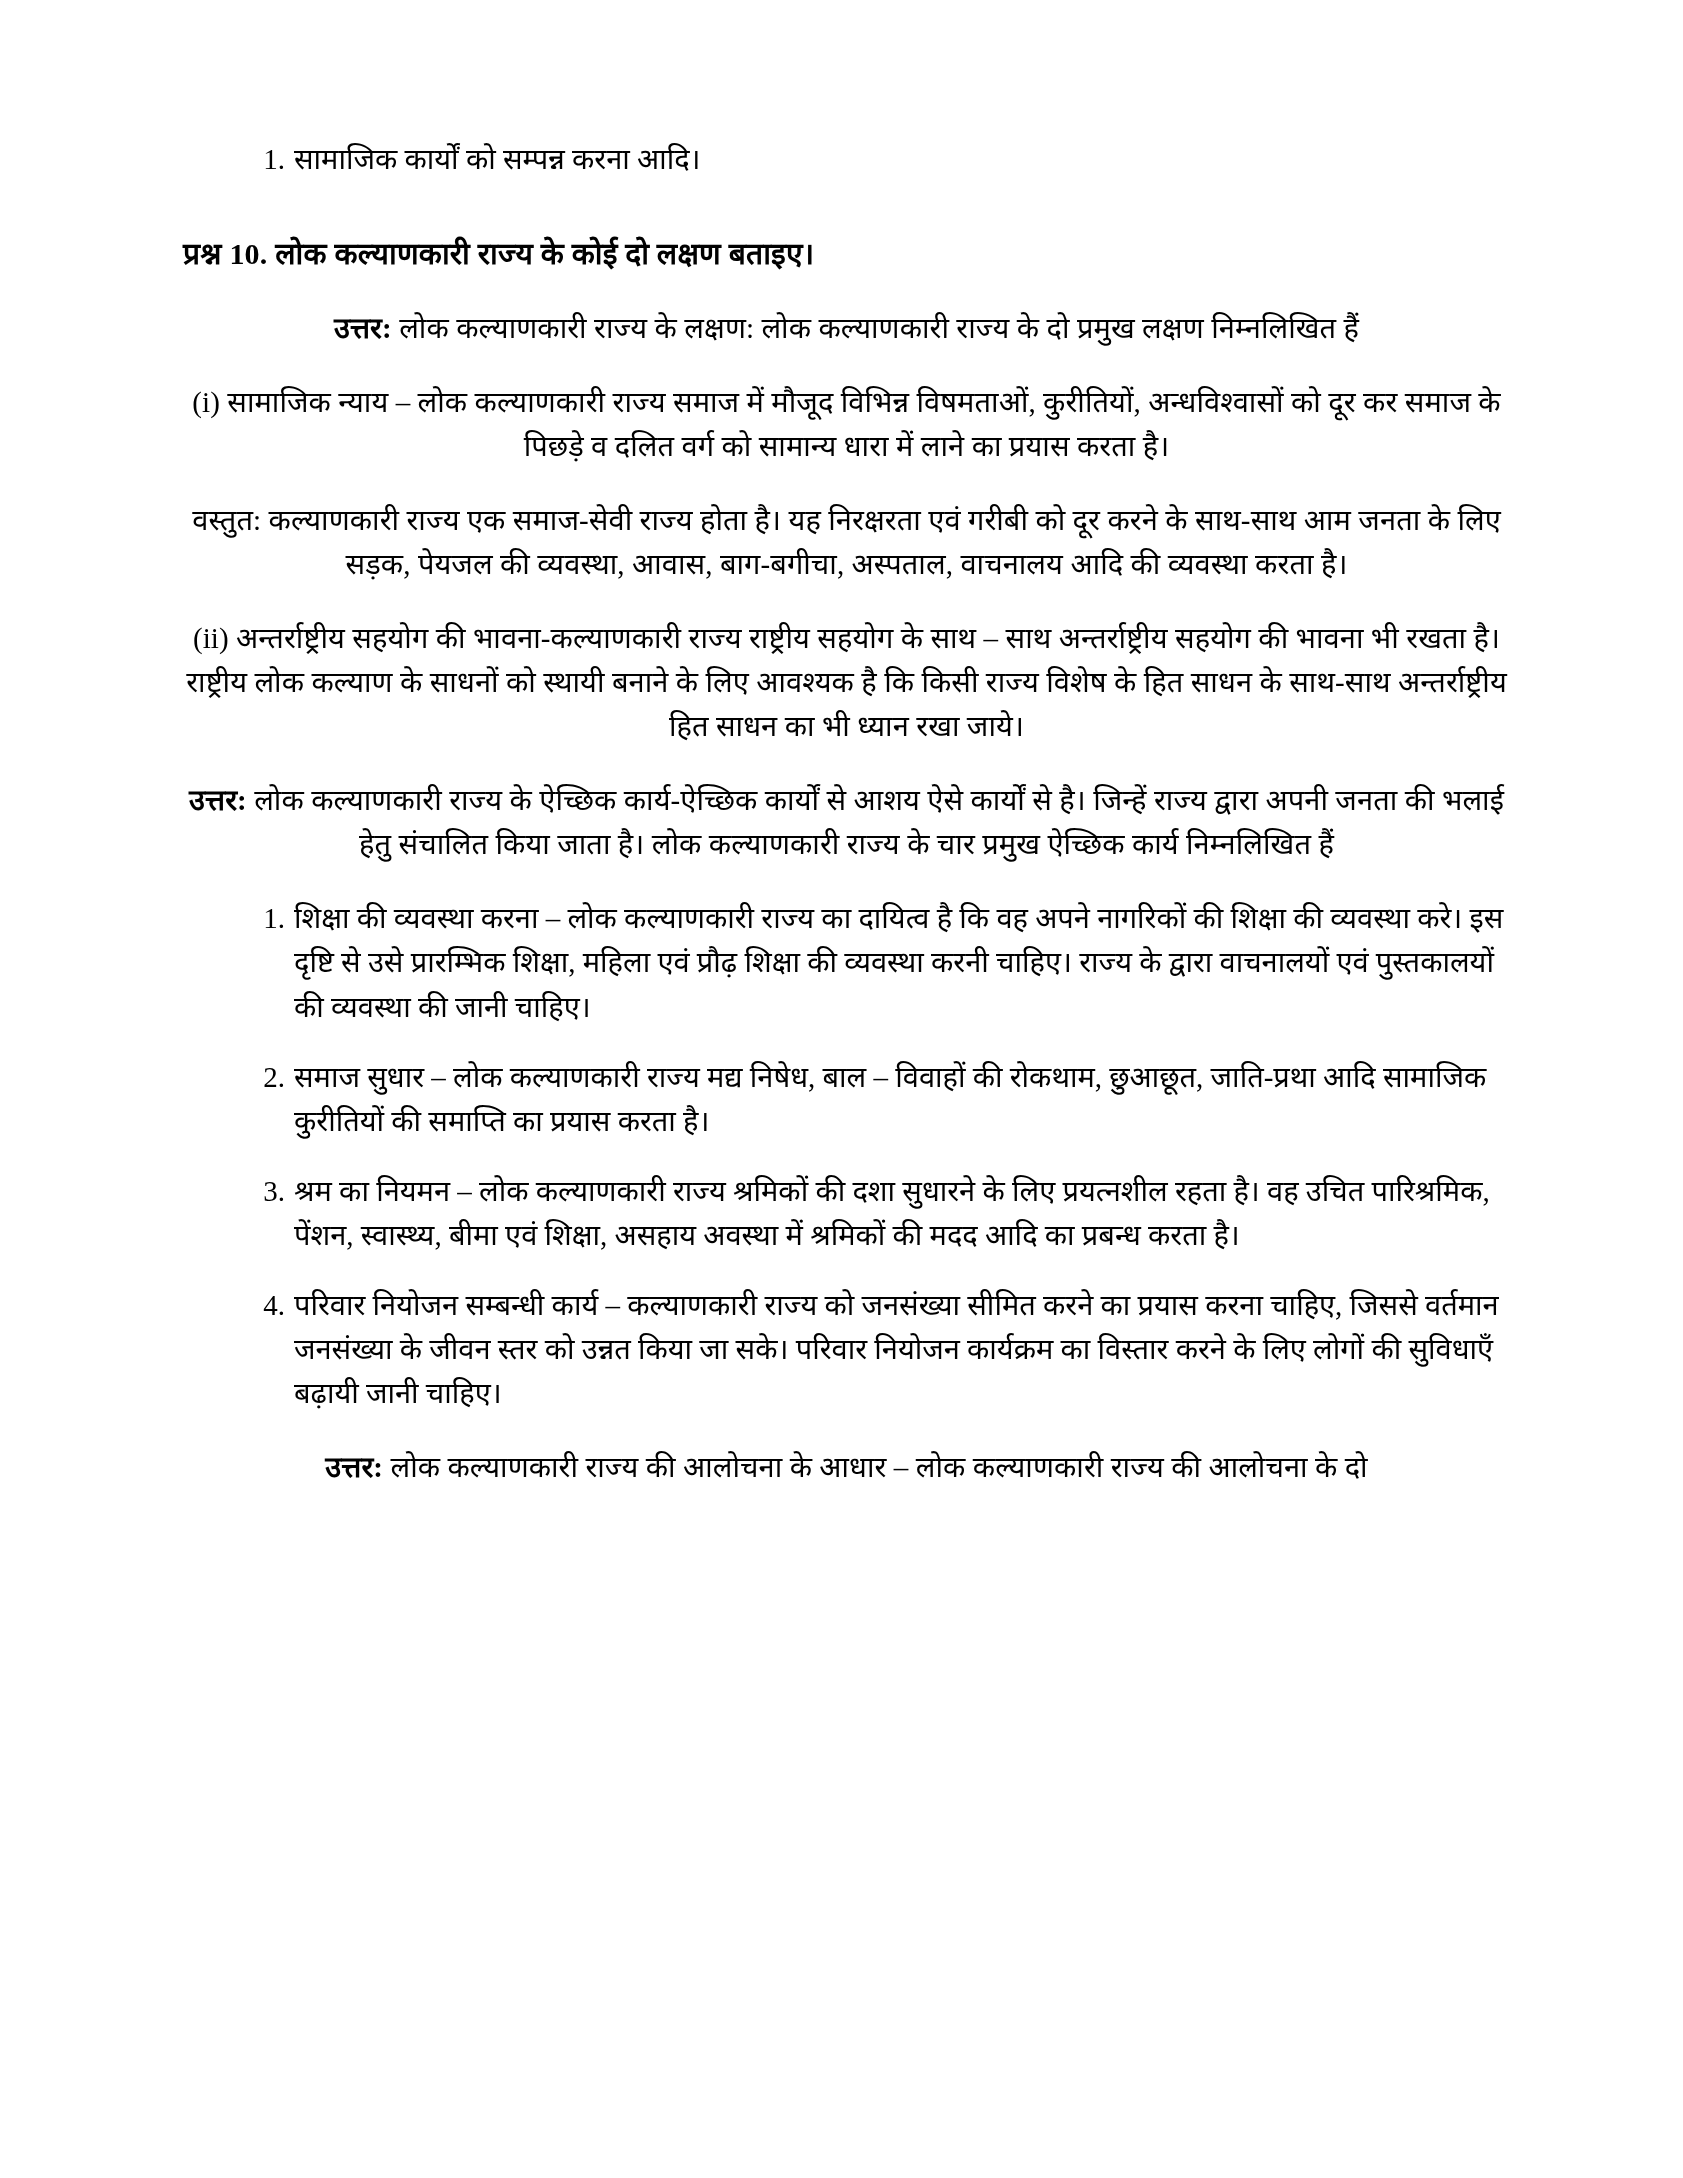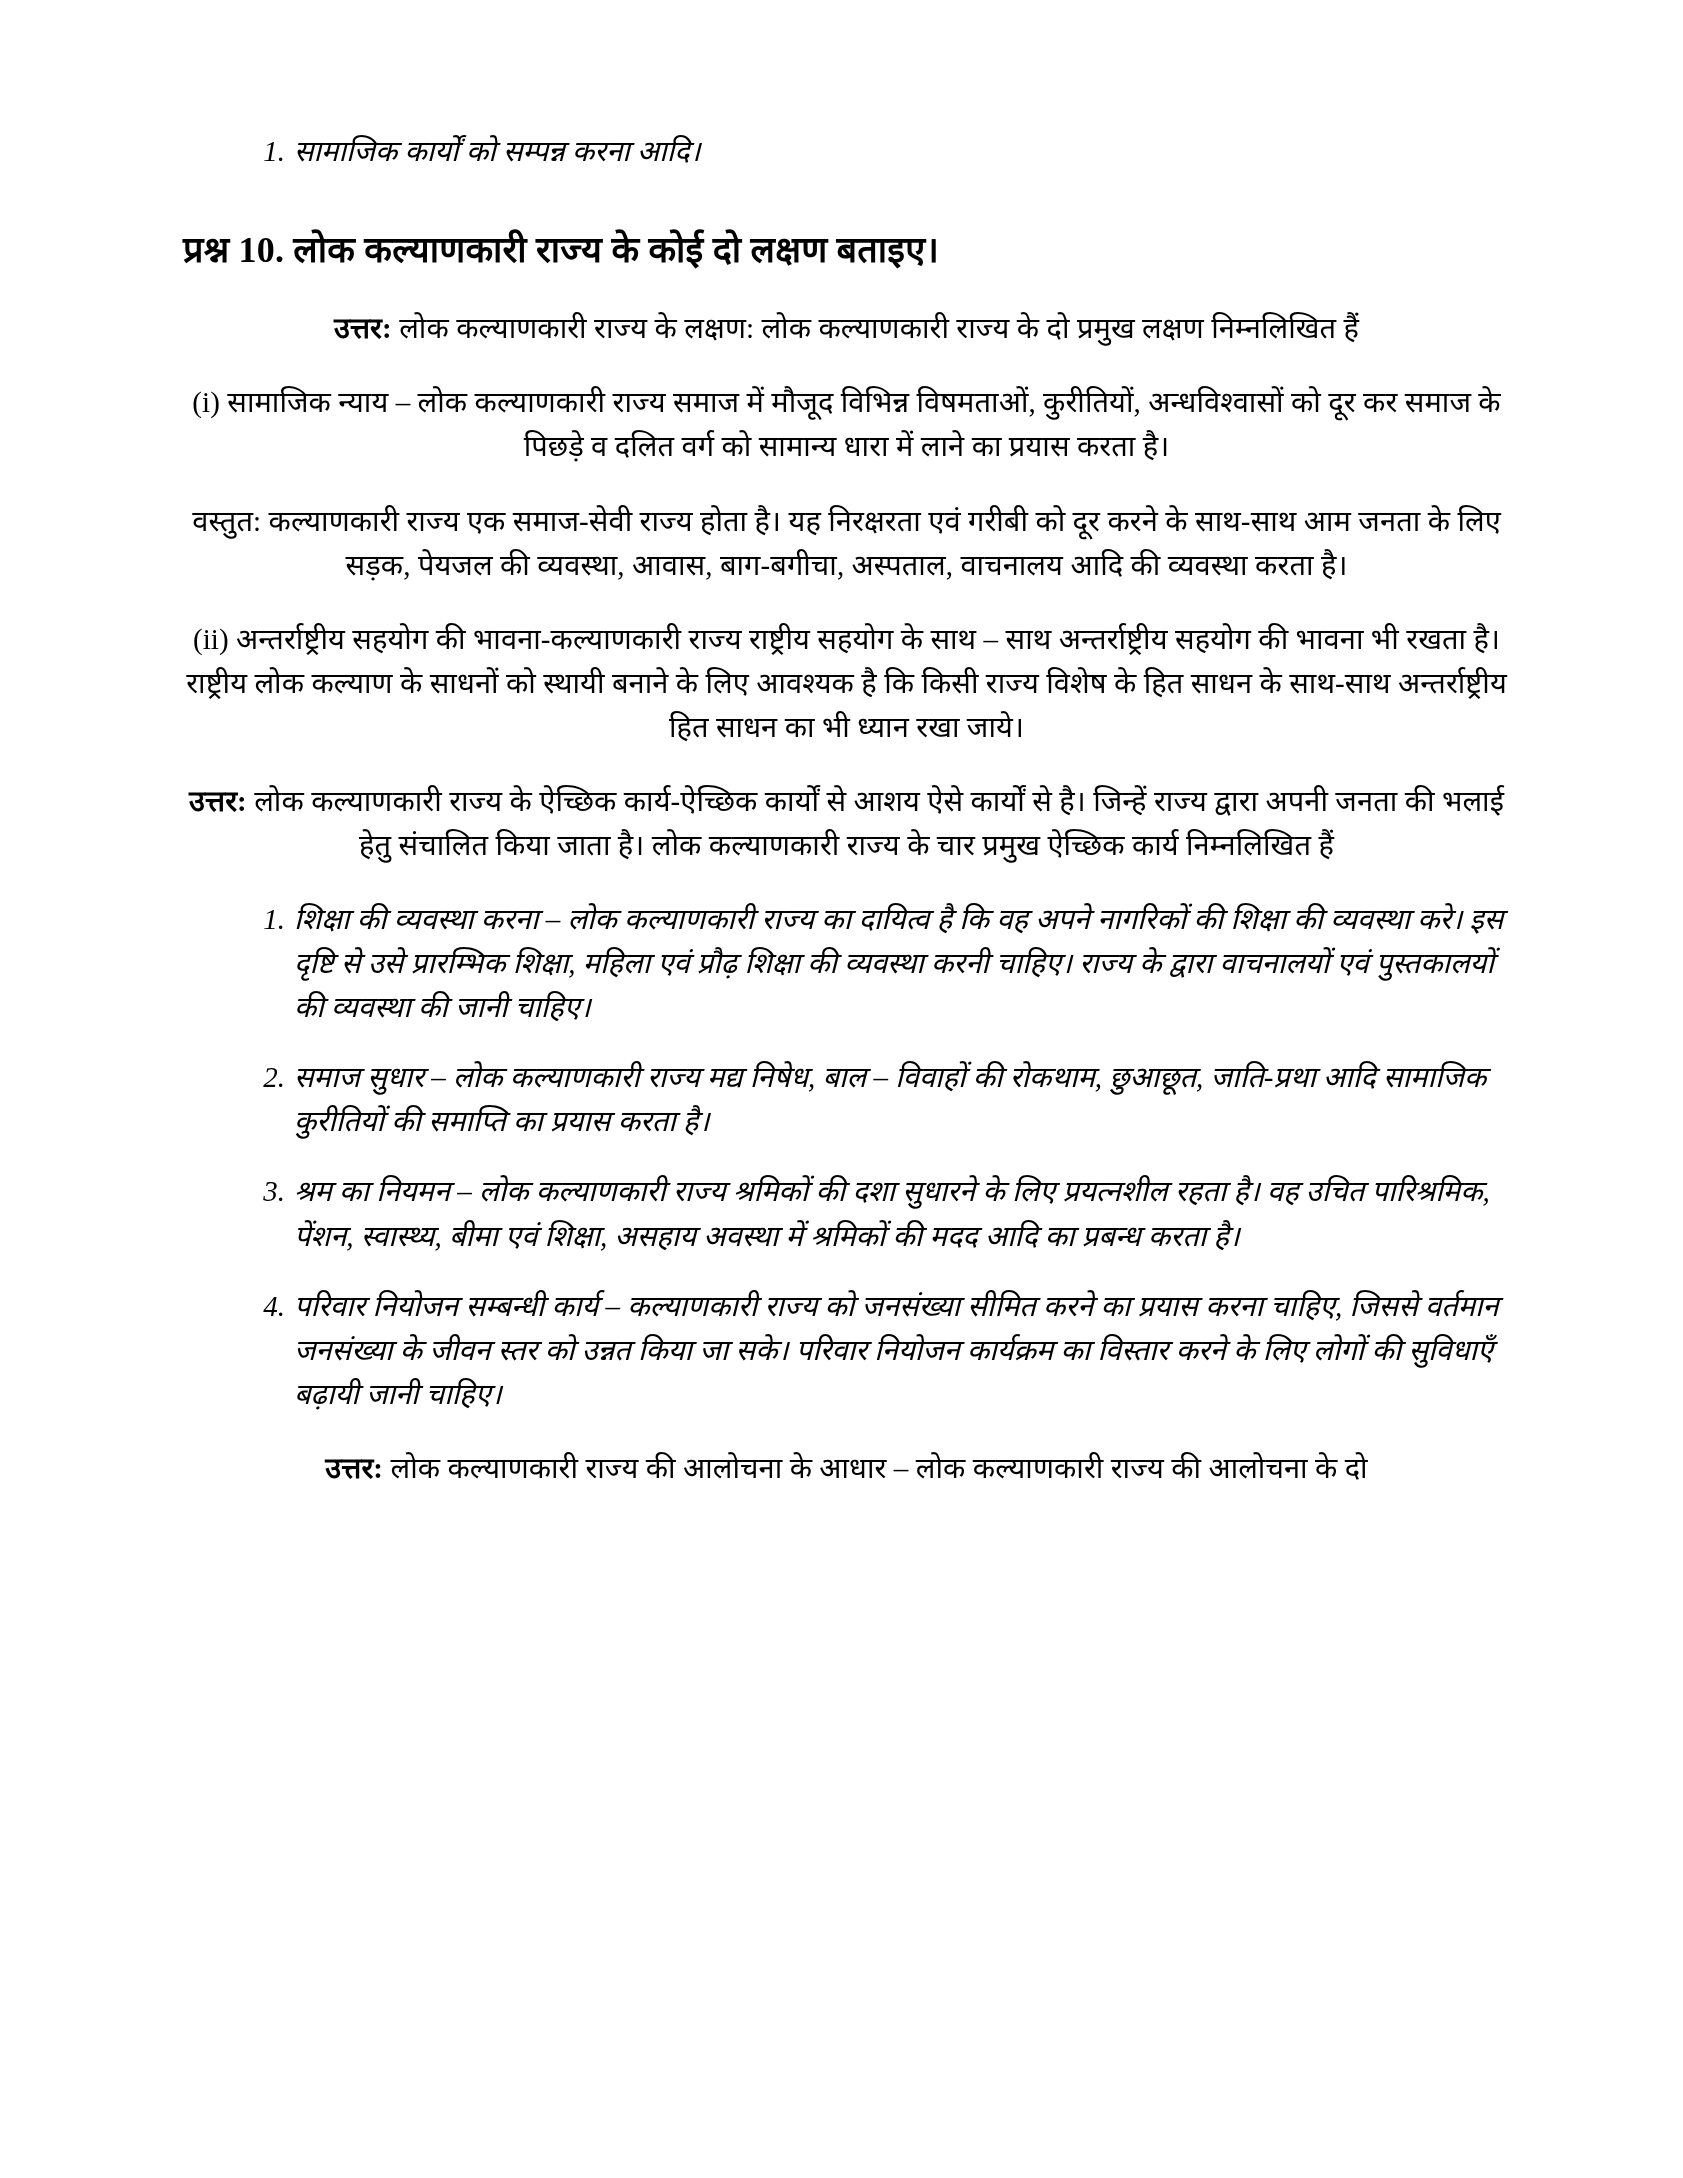--- a/index.html
+++ b/index.html
@@ -25,37 +25,36 @@
 
   
   .para {
     font-size: 29px;
     line-height: 1.52;
     margin: 0 0 30px 0;
     text-align: center;
     letter-spacing: 0.1px;
   }
   .qhead {
-    font-size: 36px;
+    font-size: 30px;
     font-weight: bold;
     line-height: 1.45;
     margin: 0 0 30px 0;
     letter-spacing: 0.2px;
   }
   .ans-label {
     font-weight: bold;
   }
 
   
   ol.numlist {
-    margin: 0 0 30px 0;
+    margin: 8px 0 30px 0;
     padding: 0 0 0 111px;
     list-style: none;
     counter-reset: li;
-    font-style: italic;
   }
   ol.numlist > li {
     counter-increment: li;
     position: relative;
     font-size: 29px;
     line-height: 1.52;
     margin: 0 0 26px 0;
     padding-left: 0;
   }
   ol.numlist > li::before {

